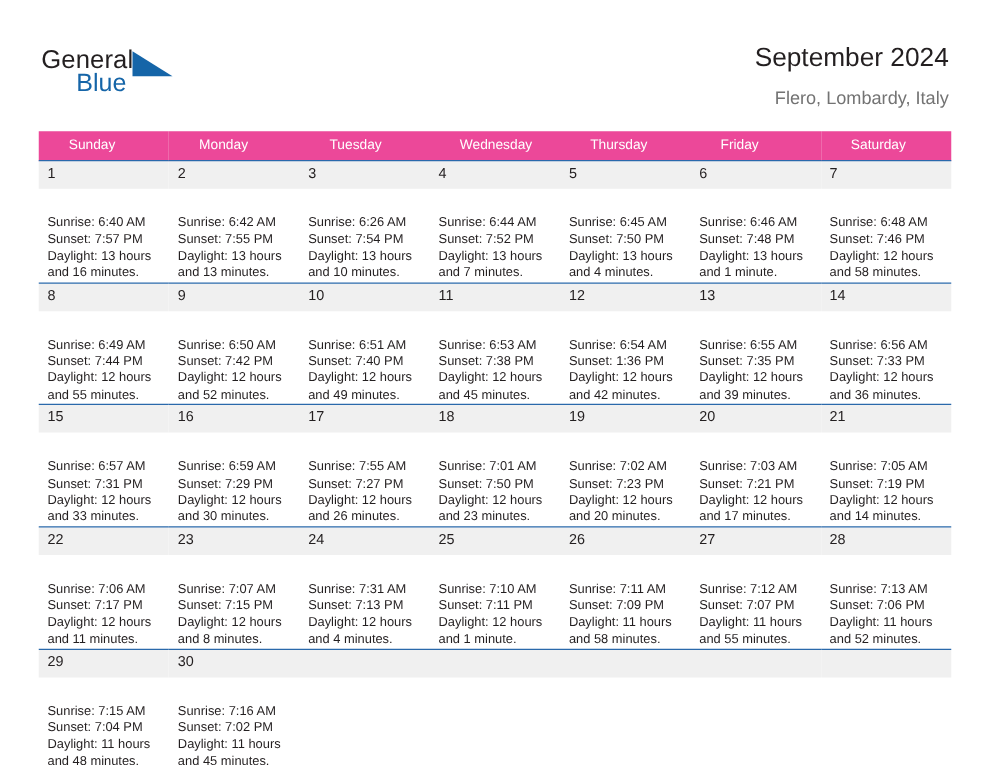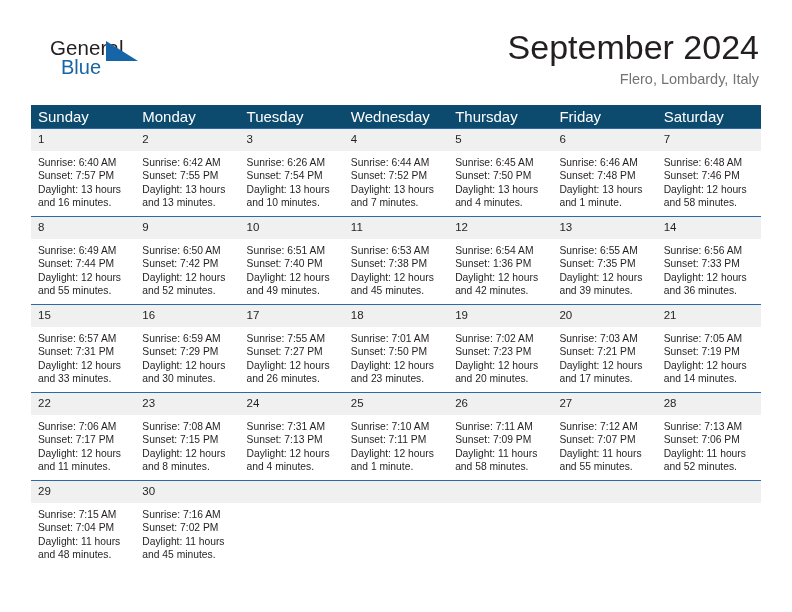--- a/index.html
+++ b/index.html
@@ -33,21 +33,21 @@
 
   .logo {
     position: absolute;
     left: 33px;
     top: 36px;
     width: 135px;
     height: 46px;
   }
   .logo-general {
     position: absolute;
-    left: 17px;
+    left: 0;
     top: 0;
     font-size: 20.5px;
     letter-spacing: 0.1px;
     color: #231f20;
     line-height: 24px;
     white-space: nowrap;
   }
   .logo-triangle {
     position: absolute;
     left: 73px;
@@ -67,21 +67,21 @@
     white-space: nowrap;
   }
 
   .title-block {
     position: absolute;
     right: 33px;
     top: 30px;
     text-align: right;
   }
   .cal-title {
-    font-size: 34px;
+    font-size: 21px;
     font-weight: normal;
     color: #231f20;
     line-height: 34px;
     white-space: nowrap;
   }
   .cal-subtitle {
     margin-top: 6px;
     font-size: 14.5px;
     color: #737373;
     line-height: 18px;
@@ -92,26 +92,26 @@
   .calendar {
     position: absolute;
     left: 31px;
     top: 105px;
     width: 730px;
     border-collapse: collapse;
     table-layout: fixed;
   }
 
   .calendar th {
-    background: #0c4a6e;
+    background: #ec4899;
     color: #ffffff;
-    font-size: 15px;
+    font-size: 11px;
     font-weight: normal;
     text-align: left;
-    padding: 5px 0 5px 7px;
+    padding: 5px 0 5px 24px;
     height: 11px;
     line-height: 13px;
     border: none;
   }
 
   .calendar td {
     vertical-align: top;
     padding: 0;
     border: none;
     border-top: 1.3px solid #2a69ab;
@@ -130,20 +130,21 @@
     line-height: 13px;
     padding: 4px 0 5px 7px;
     min-height: 13px;
   }
   .daynum.empty {
     color: transparent;
   }
 
   .cell-body {
     padding: 5px 6px 0 7px;
+    margin-top: 16px;
   }
   .cell-line {
     font-size: 10.3px;
     line-height: 13.4px;
     color: #231f20;
     white-space: nowrap;
   }
 
   td.blank .daynum {
     background: #f0f0f0;
@@ -383,21 +384,21 @@
             <div class="cell-body">
               <div class="cell-line">Sunrise: 7:06 AM</div>
               <div class="cell-line">Sunset: 7:17 PM</div>
               <div class="cell-line">Daylight: 12 hours</div>
               <div class="cell-line">and 11 minutes.</div>
             </div>
           </td>
           <td>
             <div class="daynum">23</div>
             <div class="cell-body">
-              <div class="cell-line">Sunrise: 7:08 AM</div>
+              <div class="cell-line">Sunrise: 7:07 AM</div>
               <div class="cell-line">Sunset: 7:15 PM</div>
               <div class="cell-line">Daylight: 12 hours</div>
               <div class="cell-line">and 8 minutes.</div>
             </div>
           </td>
           <td>
             <div class="daynum">24</div>
             <div class="cell-body">
               <div class="cell-line">Sunrise: 7:31 AM</div>
               <div class="cell-line">Sunset: 7:13 PM</div>

